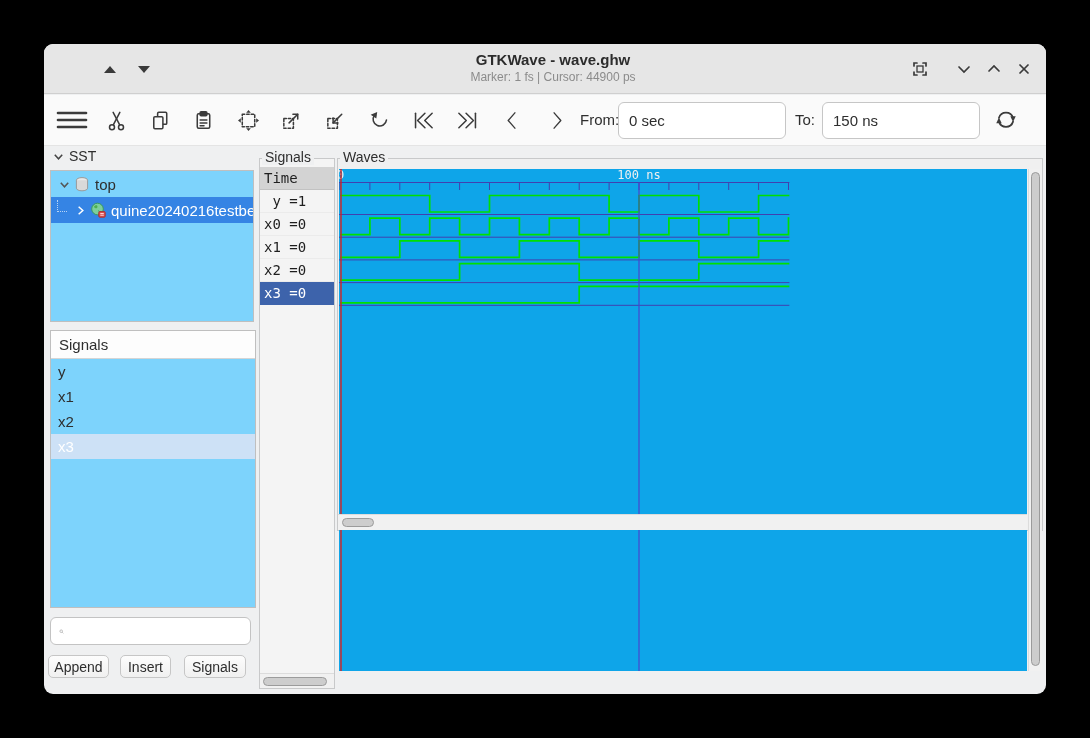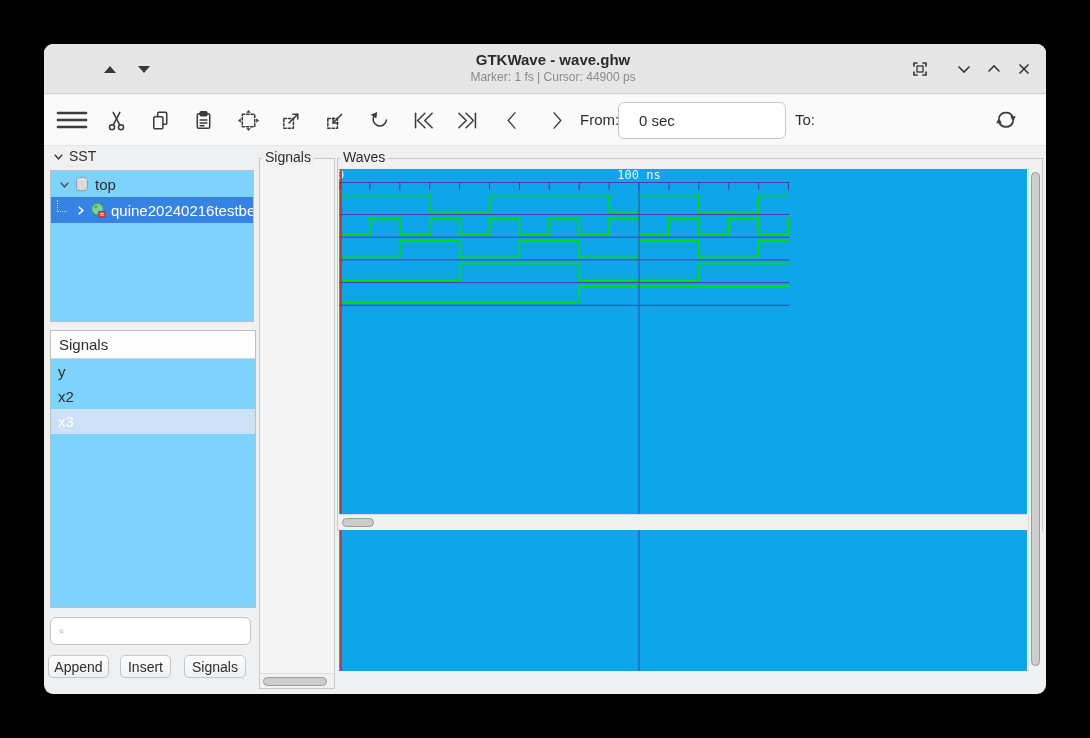--- a/index.html
+++ b/index.html
@@ -17,21 +17,21 @@
   .tri-down { border-left:6px solid transparent; border-right:6px solid transparent; border-top:7px solid #3a3a3a; }
   .winctl { position:absolute; top:13px; width:24px; height:24px; display:flex; align-items:center; justify-content:center; }
   .winctl svg { stroke:#3a3a3a; fill:none; stroke-width:1.7; stroke-linecap:round; }
   
   #toolbar { position:absolute; left:0; top:51px; width:100%; height:51px; background:#fafafa;
              border-bottom:1px solid #e4e4e4; }
   .tbtn { position:absolute; top:58px; width:36px; height:36px; display:flex; align-items:center; justify-content:center; }
   .tbtn svg { stroke:#3b3b3b; fill:none; stroke-width:1.6; stroke-linecap:round; stroke-linejoin:round; }
   .tb-label { position:absolute; top:67px; font-size:15px; color:#2e2e2e; }
   .tb-entry { position:absolute; top:58px; height:37px; background:#fff; border:1px solid #c6c6c6;
-              border-radius:6px; font-size:15px; color:#2e2e2e; padding:0 20px;
+              border-radius:6px; font-size:15px; color:#2e2e2e; padding:0 10px;
               font-family:"Liberation Sans", sans-serif; outline:none; }
   
   .sst-header { position:absolute; left:8px; top:104px; font-size:14px; color:#2e2e2e;
                 display:flex; align-items:center; gap:4px; }
   .sst-header svg { stroke:#444; fill:none; stroke-width:1.6; }
   .panel-box { position:absolute; background:#7dd3fc; border:1px solid #bfbfbf; }
   #tree-box { left:6px; top:126px; width:204px; height:152px; overflow:hidden; }
   .tree-row { height:26px; display:flex; align-items:center; font-size:15px; color:#2e2e2e; white-space:nowrap; }
   .tree-row .exp { width:14px; display:flex; justify-content:center; margin:0 3px 0 6px; }
   .tree-row svg.chev { stroke:#555; fill:none; stroke-width:1.6; }
@@ -188,20 +188,21 @@
     </svg>
   </div>
   <div class="tbtn" style="left:494px;">
     <svg width="23" height="23" viewBox="0 0 24 24" style="stroke-width:1.4">
       <polyline points="9.5,4 16.5,12 9.5,20"></polyline>
     </svg>
   </div>
   <span class="tb-label" style="left:536px;">From:</span>
   <input class="tb-entry" style="left: 574px; width: 168px;" value="0 sec">
   <span class="tb-label" style="left:751px;">To:</span>
+  <input class="tb-entry" style="left: 778px; width: 158px;" value="150 ns">
   <div class="tbtn" style="left:944px;">
     <svg width="26" height="26" viewBox="0 0 24 24">
       <path d="M 5.5,10 A 6.8,6.8 0 0 1 18.5,10"></path>
       <polygon points="18.5,13.8 16,8.6 21,8.6" fill="#3b3b3b" stroke="none"></polygon>
       <path d="M 18.5,13.5 A 6.8,6.8 0 0 1 5.5,13.5"></path>
       <polygon points="5.5,9.7 3,14.9 8,14.9" fill="#3b3b3b" stroke="none"></polygon>
     </svg>
   </div>
 
   <div class="sst-header">
@@ -239,38 +240,47 @@
         <line x1="10.3" y1="11.5" x2="13.8" y2="11.5" stroke="#ffd0d0"></line>
         <line x1="10.3" y1="13.2" x2="13.8" y2="13.2" stroke="#ffd0d0"></line>
       </svg>
       <span class="lbl">quine20240216testbench</span>
     </div>
   </div>
 
   <div class="panel-box" id="signals-box">
     <div class="list-header">Signals</div>
     <div class="sig-row">y</div>
+    <div class="sig-row">x1</div>
     <div class="sig-row">x2</div>
     <div class="sig-row selected">x3</div>
   </div>
 
   <div id="search-box">
     <svg width="15" height="15" viewBox="0 0 16 16">
       <circle cx="7" cy="7" r="4.2"></circle>
         <line x1="10.2" y1="10.2" x2="14" y2="14"></line>
     </svg>
     <input placeholder="" style="">
   </div>
 
   <div class="gbtn" style="left:4px;width:61px;">Append</div>
   <div class="gbtn" style="left:76px;width:51px;">Insert</div>
   <div class="gbtn" style="left:140px;width:62px;">Signals</div>
 
   <div class="frame" id="values-frame">
     <span class="frame-label">Signals</span>
+    <div class="vrows">
+      <div class="vrow time-hdr">Time</div>
+      <div class="vrow"> y =1</div>
+      <div class="vrow">x0 =0</div>
+      <div class="vrow">x1 =0</div>
+      <div class="vrow">x2 =0</div>
+      <div class="vrow selected">x3 =0</div>
+    </div>
     <div class="hscroll" style="left:0;bottom:0;width:74px;height:15px;">
       <div class="thumb" style="left:3px;width:64px;"></div>
     </div>
   </div>
 
   <div class="frame" id="waves-frame">
     <span class="frame-label">Waves</span>
     <div id="wave-canvas">
       <svg id="wave-svg" width="688" height="502">
           <line x1="0" y1="13.5" x2="450.39700000000005" y2="13.5" stroke="#4040b0" stroke-width="1"></line>

